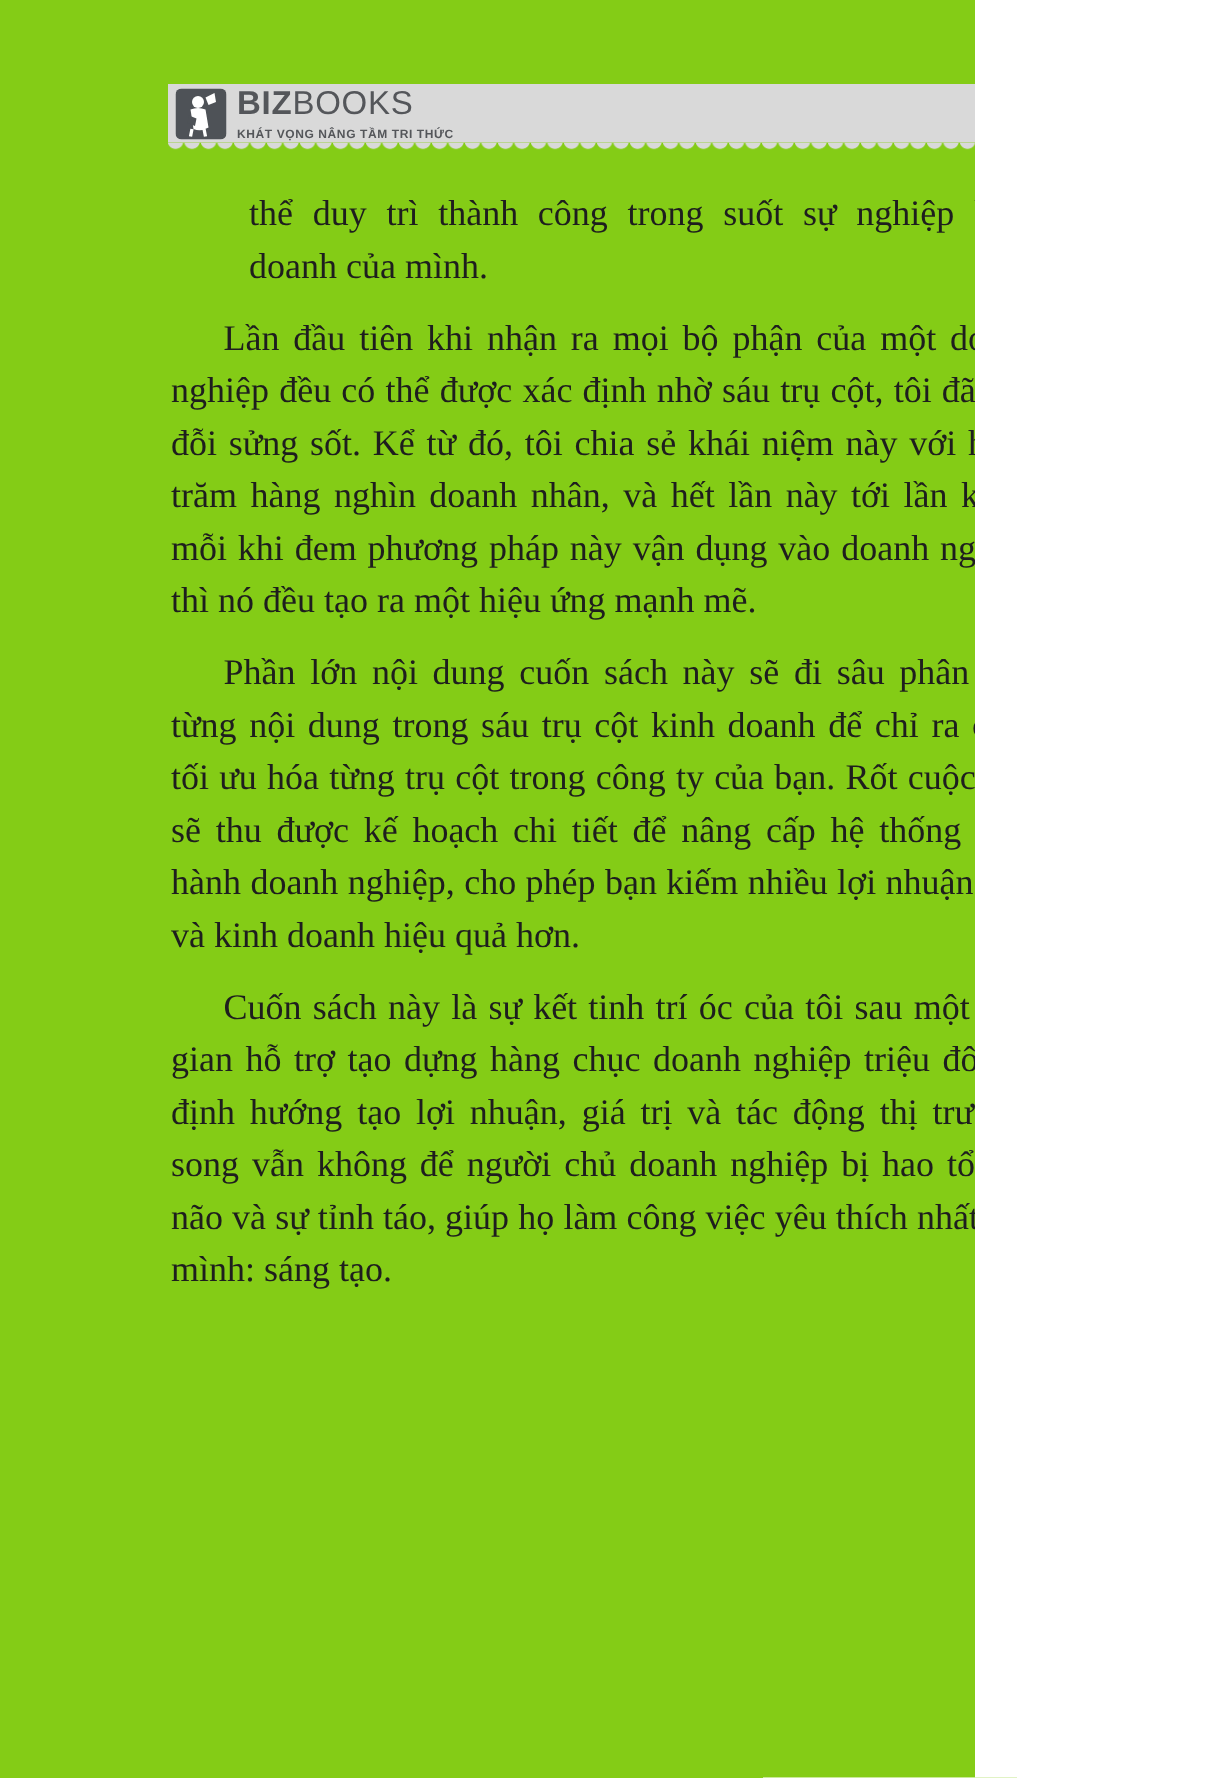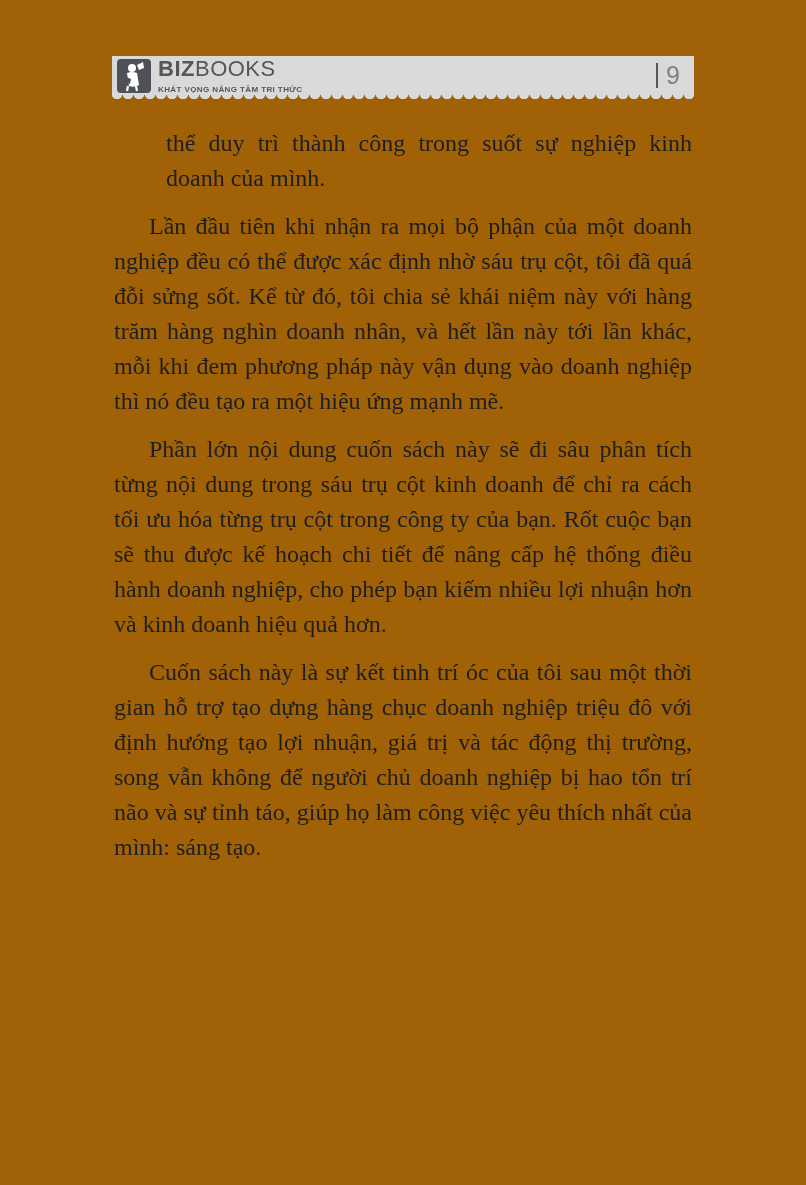--- a/index.html
+++ b/index.html
@@ -2,23 +2,23 @@
 <html><head>
 <meta charset="utf-8">
 <style>
   html, body {
     margin: 0;
     padding: 0;
     background: #ffffff;
   }
   .page {
     position: relative;
-    width: 806px;
+    width: 650px;
     height: 1185px;
-    background: #a16207;
+    background: #84cc16;
     overflow: hidden;
     font-family: "Liberation Serif", "DejaVu Serif", serif;
   }
 
   
   .header-bar {
     position: absolute;
     left: 112px;
     top: 56px;
     width: 582px;

